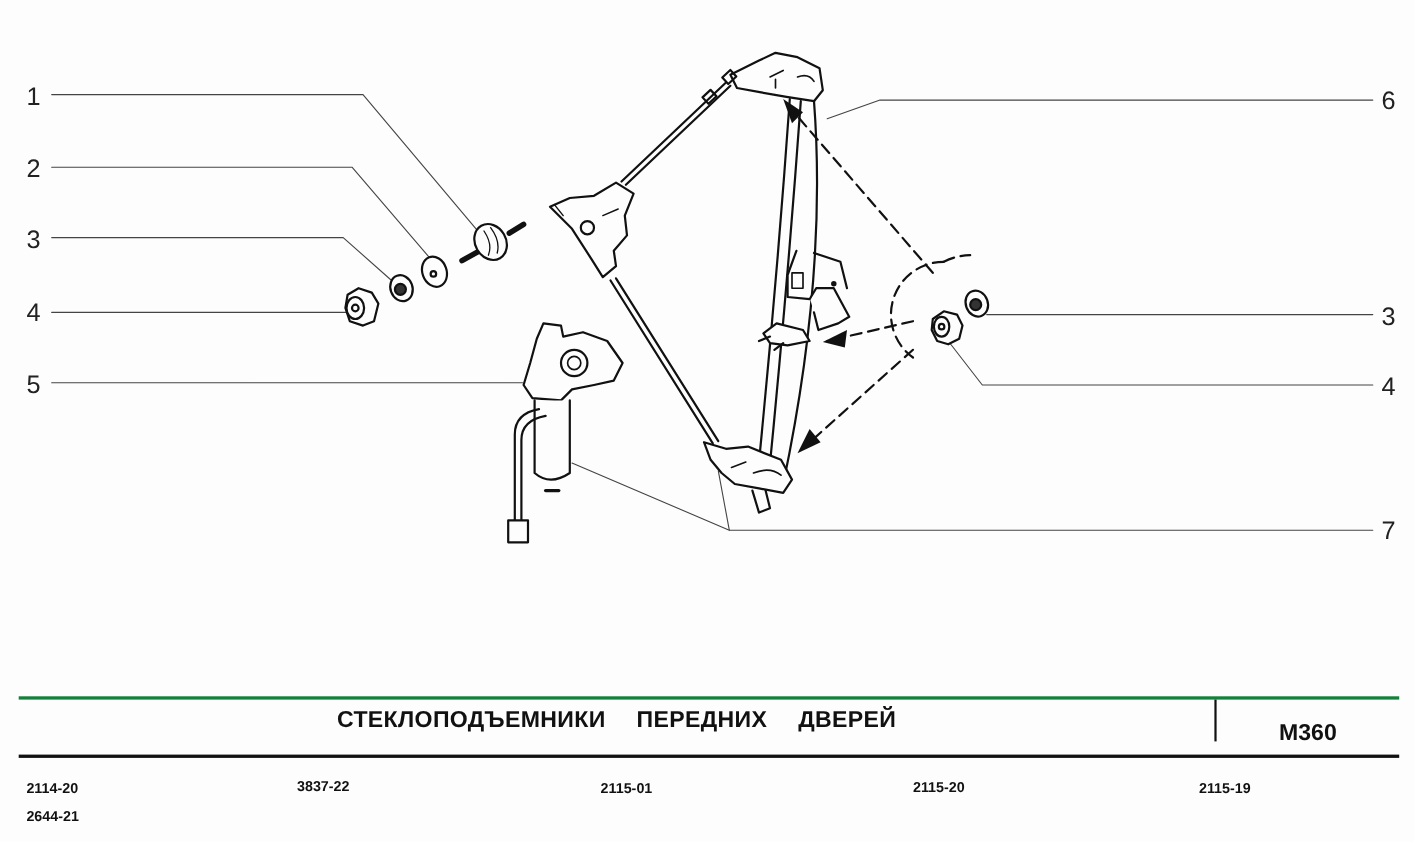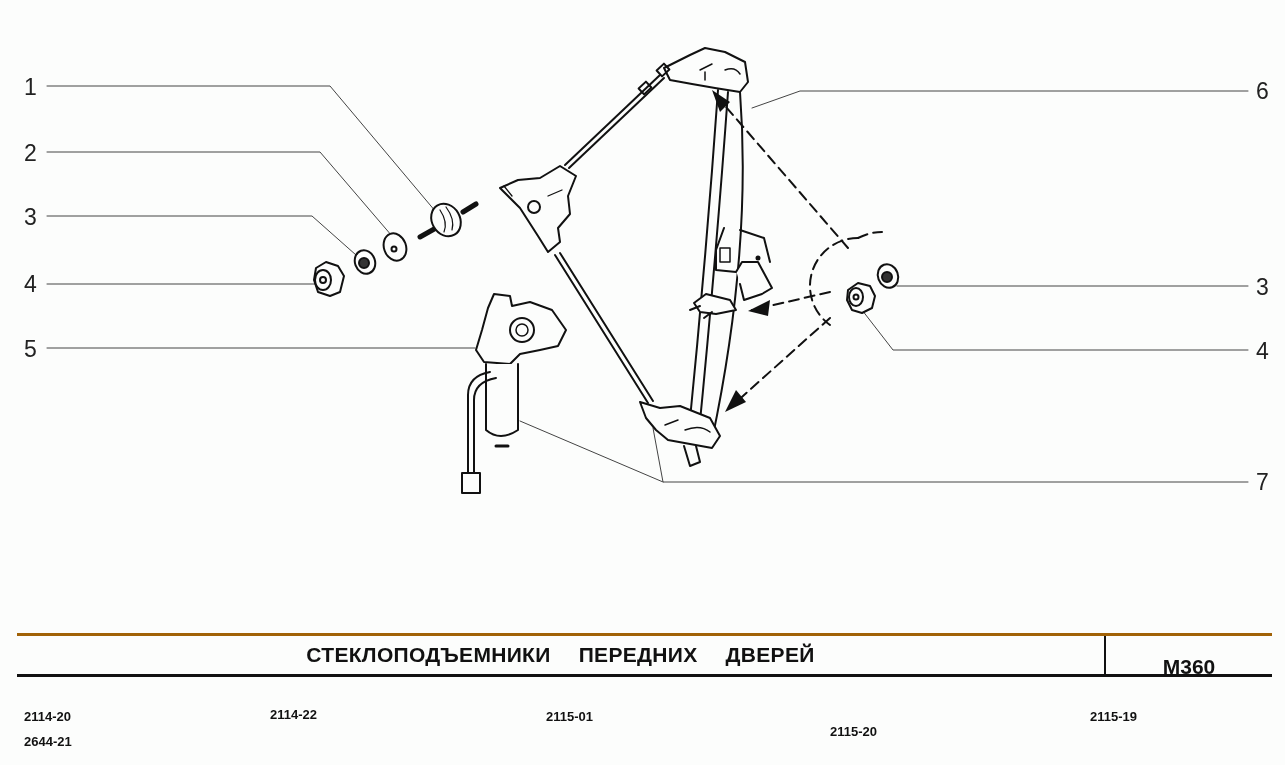--- a/index.html
+++ b/index.html
@@ -1,22 +1,22 @@
 <!DOCTYPE html>
 <html><head>
 <meta charset="utf-8">
 <style>
   html, body { margin:0; padding:0; background:#fcfdfc; }
   body { width:1285px; height:765px; position:relative; overflow:hidden;
          font-family:"Liberation Sans", sans-serif; color:#111; }
   #diagram { position:absolute; left:0; top:0; width:1285px; height:620px; }
   .callout-num { position:absolute; font-family:"Liberation Sans", sans-serif;
                  font-size:23px; color:#222; line-height:1; }
-  .title-bar { position:absolute; left:17px; top:633px; width:1255px; height:44px;
-               border-top:3px solid #a16207; border-bottom:3px solid #111; box-sizing:border-box; }
+  .title-bar { position:absolute; left:17px; top:633px; width:1255px; height:56px;
+               border-top:3px solid #15803d; border-bottom:3px solid #111; box-sizing:border-box; }
   .title-main { position:absolute; left:0; top:0; width:1087px; height:38px;
                 display:flex; align-items:center; justify-content:center;
                 font-weight:bold; font-size:21px; letter-spacing:0.3px; word-spacing:22px; }
   .title-divider { position:absolute; left:1087px; top:0; width:2px; height:38px; background:#111; }
   .title-code { position:absolute; left:1089px; top:12px; width:166px; height:38px;
                 display:flex; align-items:center; justify-content:center;
                 font-weight:bold; font-size:21px; }
   .model { position:absolute; font-weight:bold; font-size:13px; line-height:25px; }
 </style>
 </head>
@@ -153,23 +153,23 @@
   <div class="title-main">СТЕКЛОПОДЪЕМНИКИ ПЕРЕДНИХ ДВЕРЕЙ</div>
   <div class="title-divider"></div>
   <div class="title-code">М360</div>
 </div>
 
 <div class="model" style="left:24px;top:704px;">
   <div>2114-20</div>
   <div>2644-21</div>
 </div>
 <div class="model" style="left:270px;top:702px;">
-  <div>2114-22</div>
+  <div>3837-22</div>
 </div>
 <div class="model" style="left:546px;top:704px;text-align:right;">
   <div>2115-01</div>
 </div>
-<div class="model" style="left:830px;top:703px;margin-top:16px;">
+<div class="model" style="left:830px;top:703px;">
   <div>2115-20</div>
 </div>
 <div class="model" style="left:1090px;top:704px;">
   <div>2115-19</div>
 </div>
 
 </body></html>

